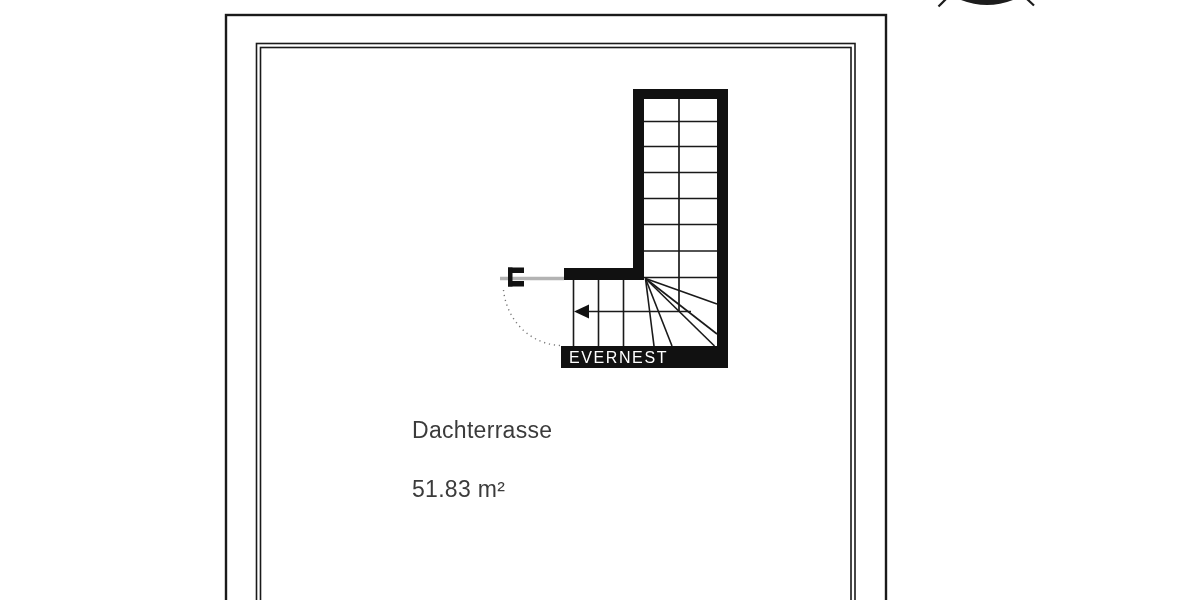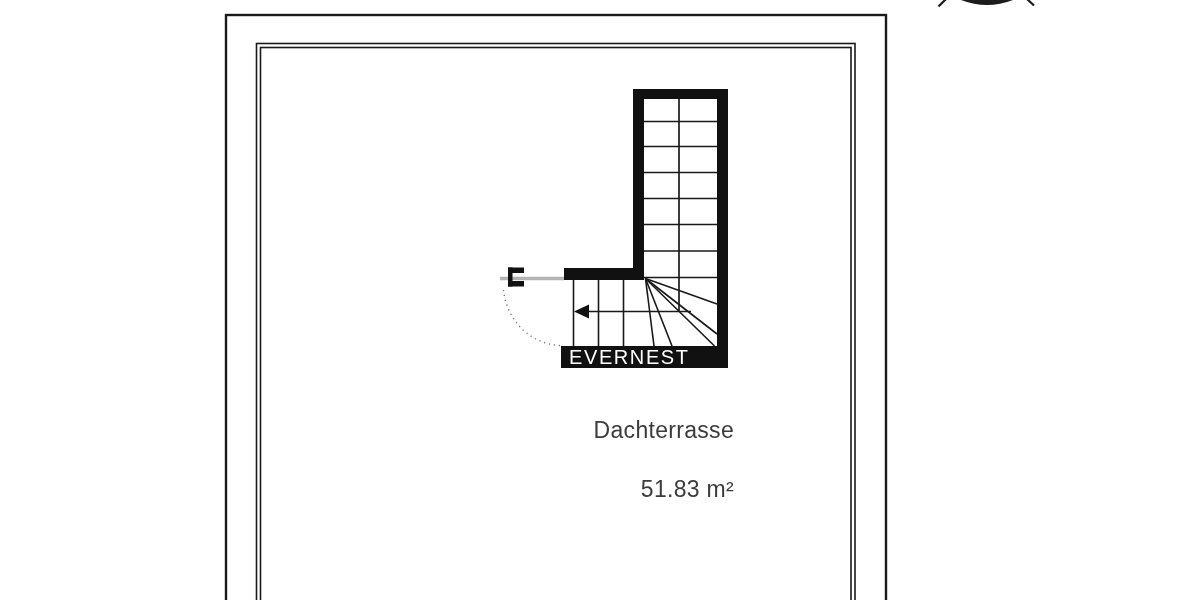--- a/index.html
+++ b/index.html
@@ -1,23 +1,23 @@
 <!DOCTYPE html>
 <html><head>
 <meta charset="utf-8">
 <style>
   html,body{margin:0;padding:0;background:#ffffff;}
   body{width:1200px;height:600px;overflow:hidden;font-family:"Liberation Sans",sans-serif;}
   .canvas{position:relative;width:1200px;height:600px;background:#ffffff;overflow:hidden;}
   .plan-svg{position:absolute;left:0;top:0;width:1200px;height:600px;display:block;}
-  .room-label{position:absolute;left:412px;top:417px;width:322px;text-align:right;
+  .room-label{position:absolute;left:412px;top:417px;width:322px;text-align:left;
               color:#3b3b3b;font-size:23px;line-height:27px;letter-spacing:.3px;}
   .room-label .area{font-size:23px;margin-top:32px;}
   .watermark-text{position:absolute;left:569px;top:347px;height:21px;line-height:21px;
-                  color:#ffffff;font-size:20px;letter-spacing:1.6px;white-space:nowrap;}
+                  color:#ffffff;font-size:16px;letter-spacing:1.6px;white-space:nowrap;}
 </style>
 </head>
 <body>
 
 <div class="canvas">
 
   <svg class="plan-svg" viewBox="0 0 1200 600">
 
     <g>
       <rect x="226" y="15" width="660" height="600" fill="none" stroke="#1a1a1a" stroke-width="2.4"></rect>

